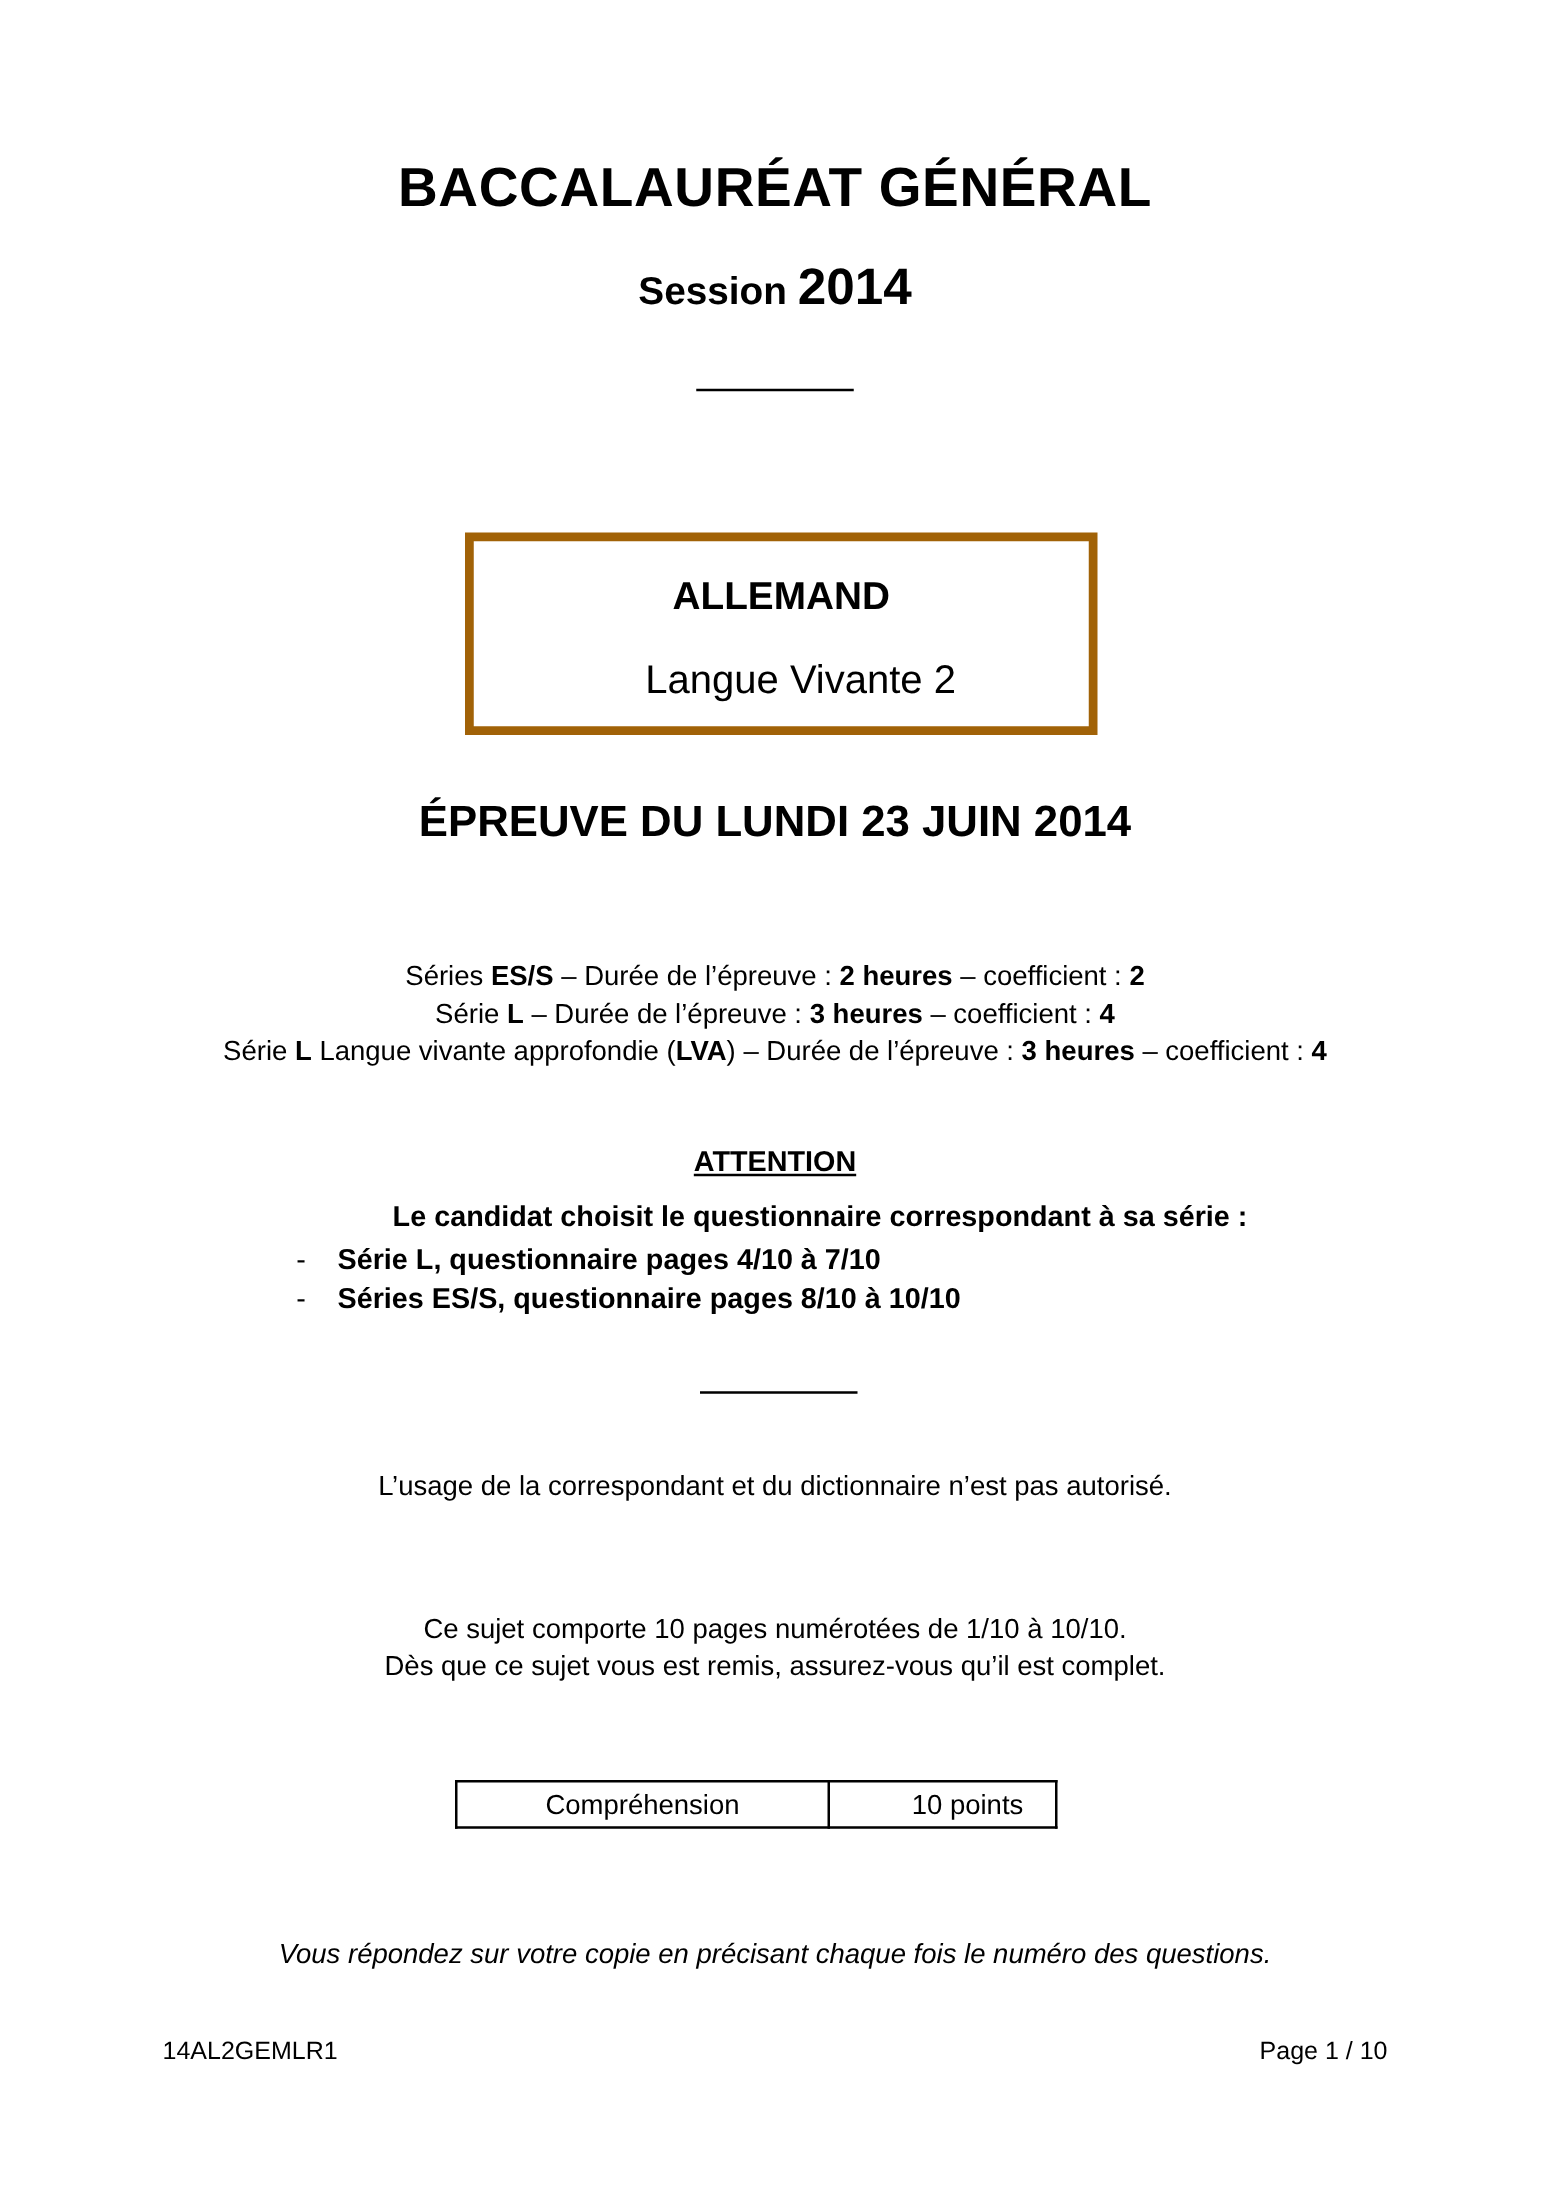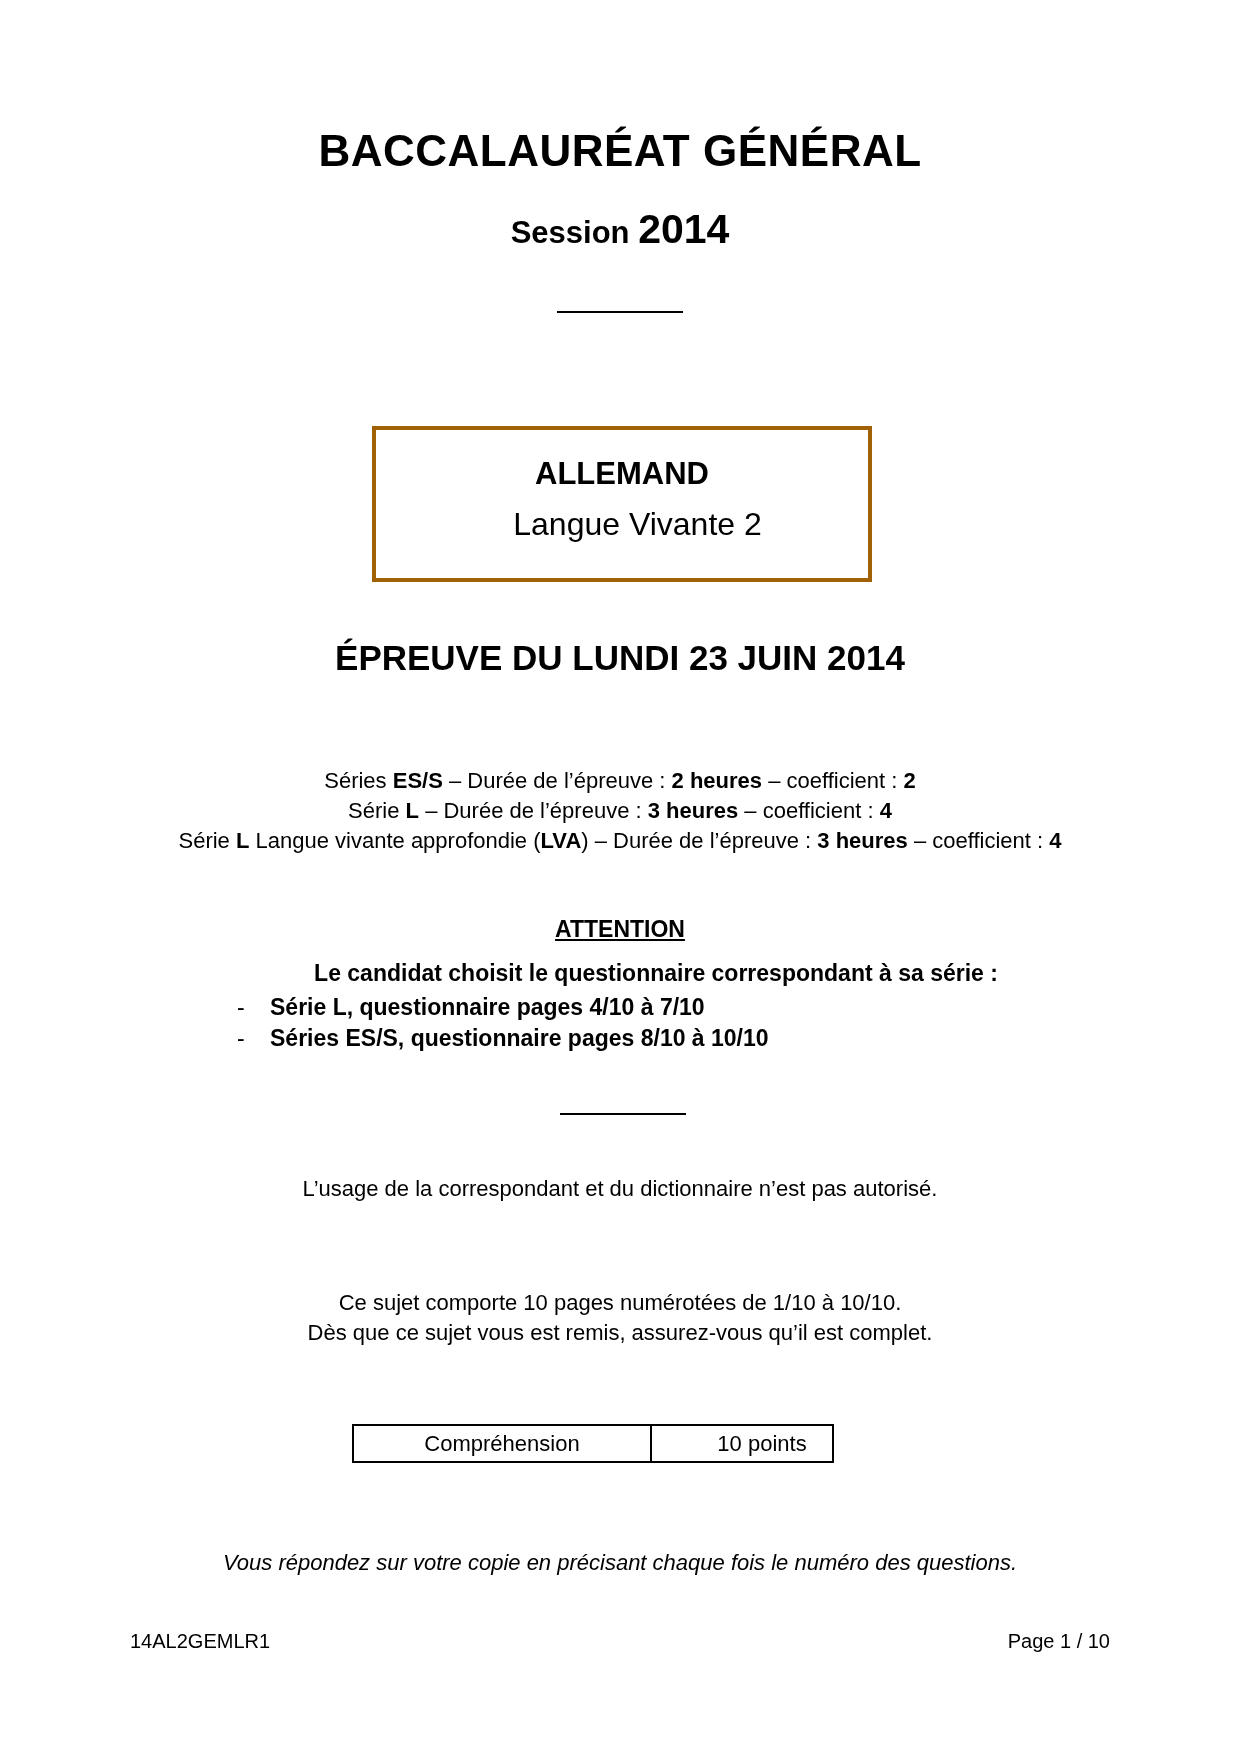--- a/index.html
+++ b/index.html
@@ -37,25 +37,25 @@
   }
   .divider-1 { top: 311px; left: 557px; width: 126px; }
   .divider-2 { top: 1113px; left: 560px; width: 126px; }
 
   .subject-box {
     position: absolute;
     top: 426px;
     left: 372px;
     width: 492px;
     height: 148px;
-    border: 4px solid #a16207;
+    border: 7px solid #a16207;
     text-align: center;
   }
   .subject-name { margin-top: 26px; font-size: 31px; font-weight: bold; }
-  .subject-level { margin-top: 14px; font-size: 32px; font-weight: normal; padding-left: 31px; }
+  .subject-level { margin-top: 30px; font-size: 32px; font-weight: normal; padding-left: 31px; }
 
   .exam-heading {
     top: 638px;
     font-size: 35px;
     font-weight: bold;
   }
 
   .series {
     top: 766px;
     font-size: 22px;
@@ -93,21 +93,21 @@
     flex: 0 0 33px;
   }
 
   .notice-calculator { top: 1176px; font-size: 22px; }
   .notice-pages { top: 1288px; font-size: 22px; line-height: 30px; }
   .notice-pages p { margin: 0; }
 
   .points-table {
     position: absolute;
     top: 1424px;
-    left: 352px;
+    left: 364px;
     border-collapse: collapse;
     font-size: 22px;
   }
   .points-table td {
     border: 2px solid #000000;
     text-align: center;
     height: 35px;
     padding: 0;
   }
   .points-table .label-cell { width: 296px; }

